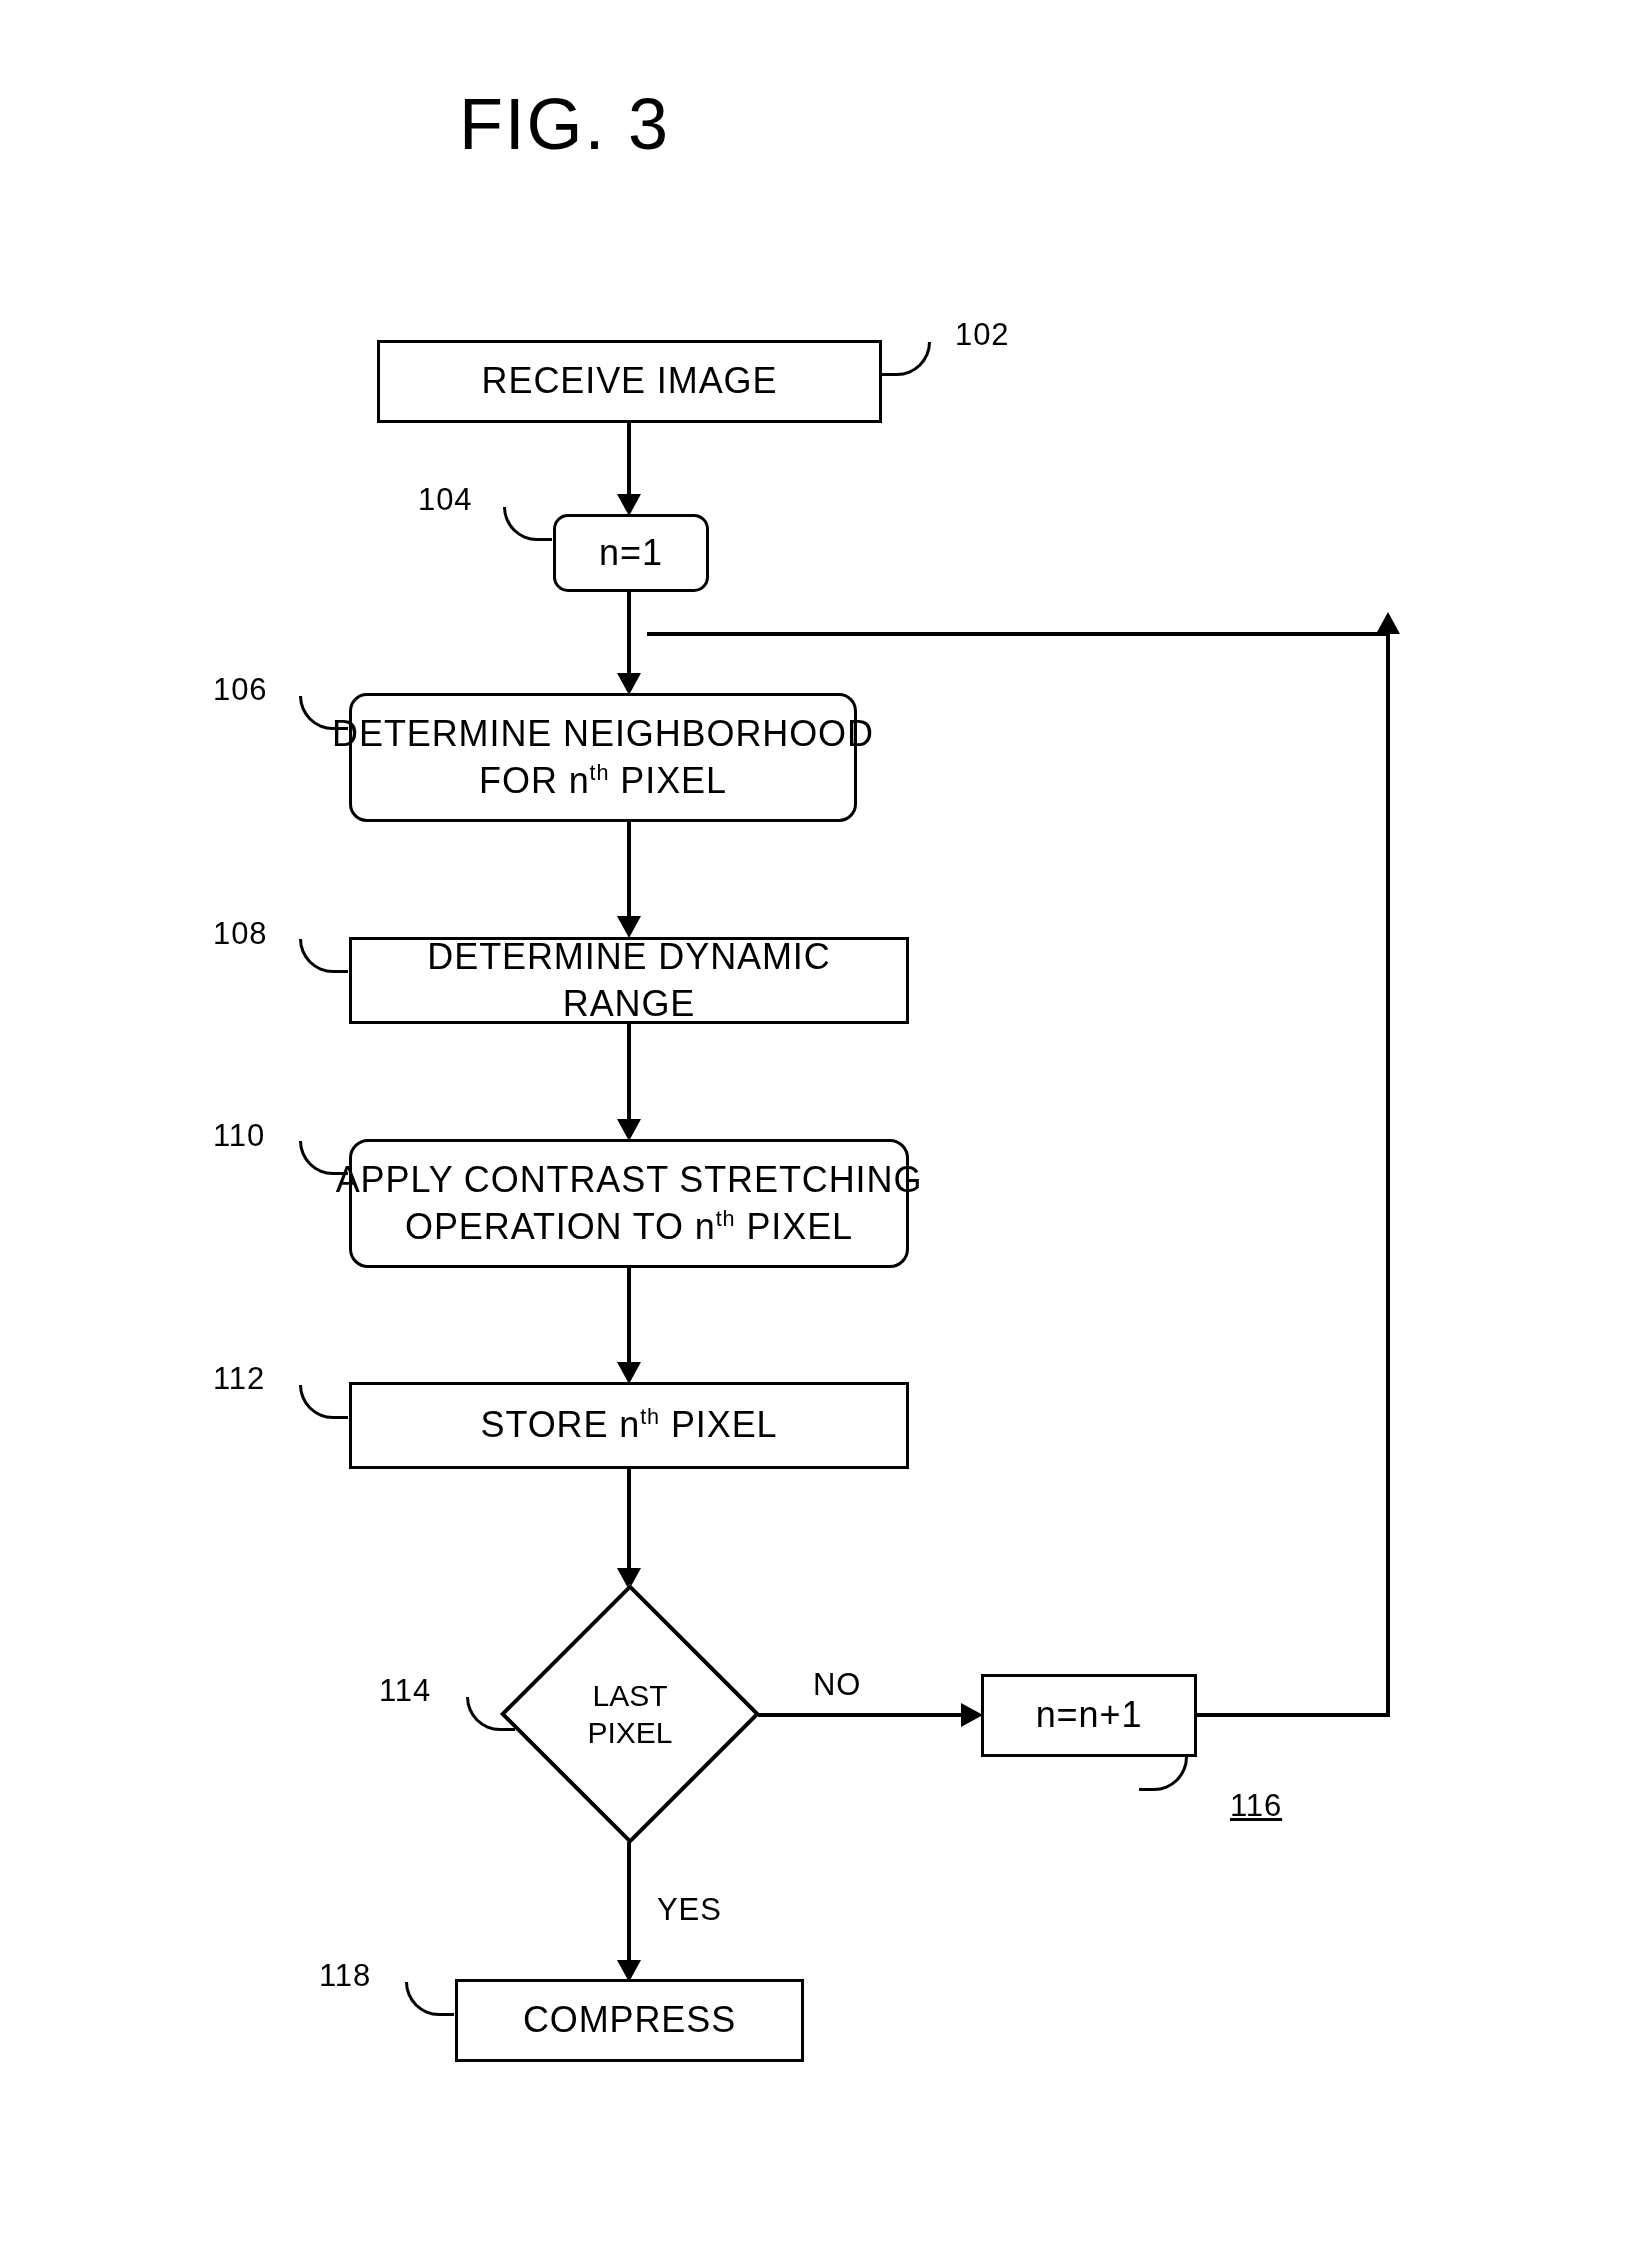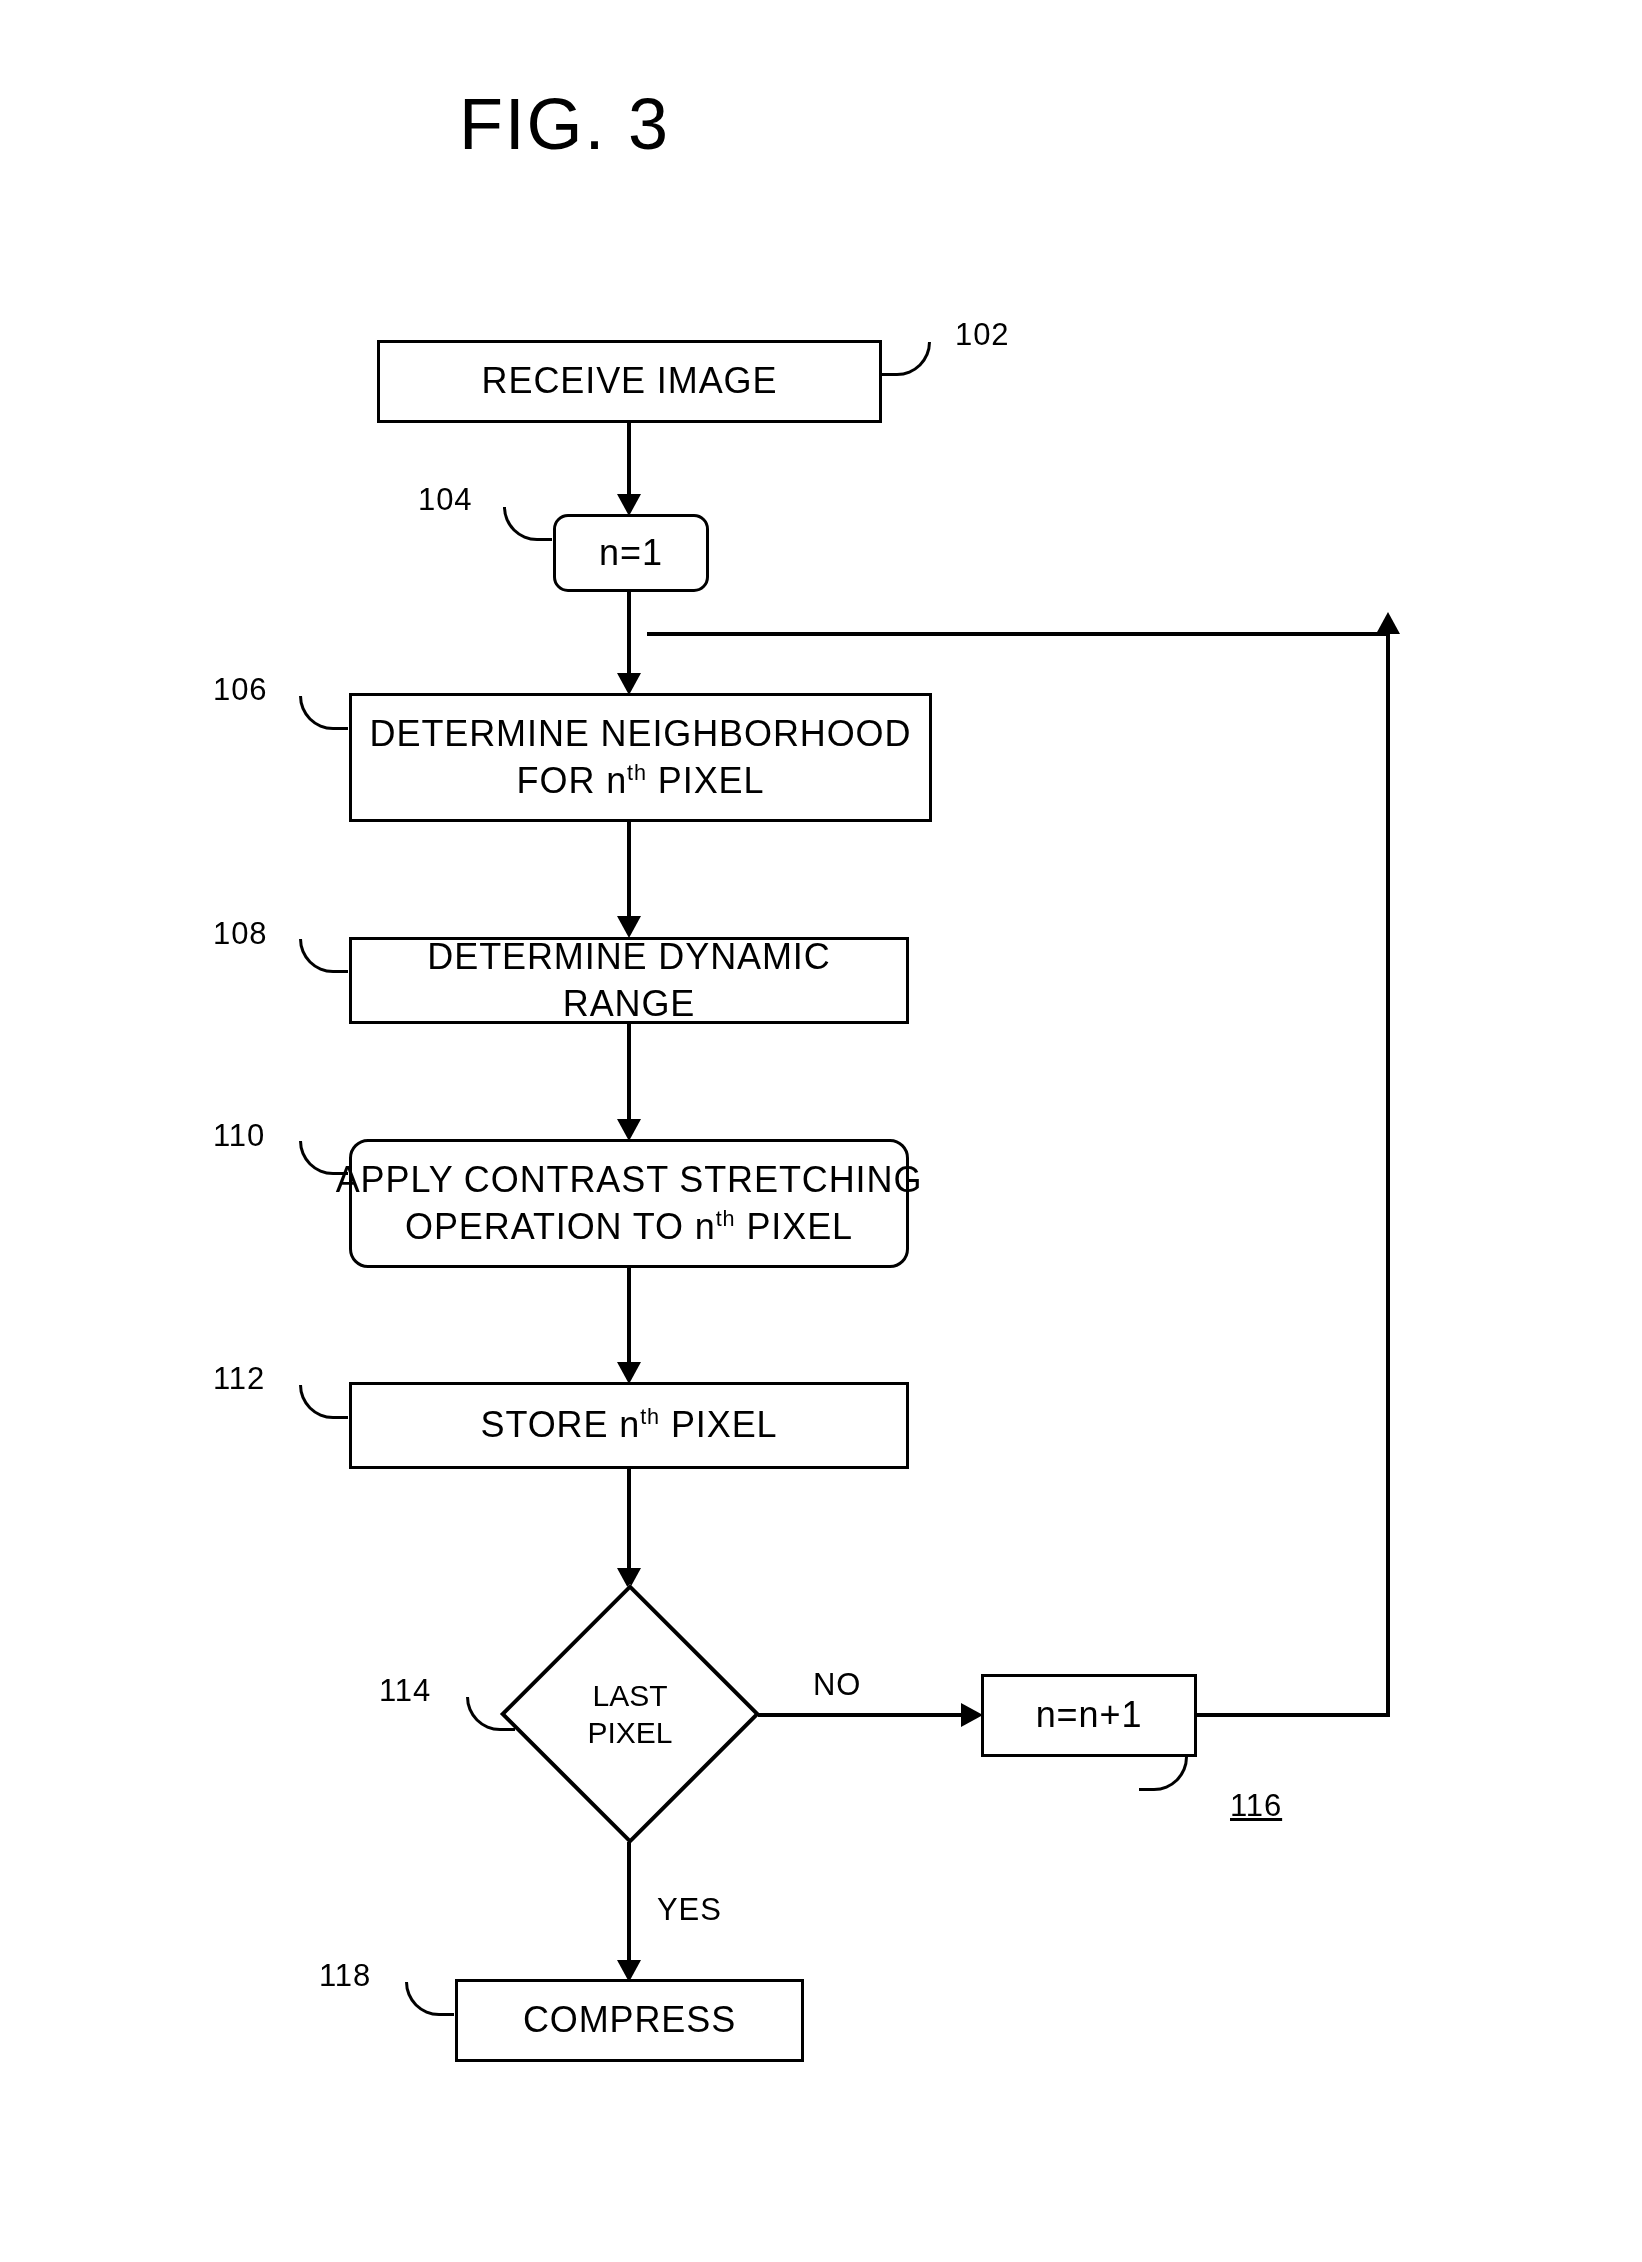--- a/index.html
+++ b/index.html
@@ -124,21 +124,21 @@
 
   <div class="box" style="left:553px; top:514px; width:156px; height:78px;border-radius:15px;">
     <span>n=1</span>
   </div>
   <div class="hook left" style="left:503px; top:507px;"></div>
   <div class="label" style="left:418px; top:482px;text-align:center;">104</div>
 
   <div class="vline" style="left:627px; top:592px; height:83px;"></div>
   <div class="arrow-down" style="left:617px; top:673px;"></div>
 
-  <div class="box" style="left:349px; top:693px; width:583px; height:129px;">
+  <div class="box" style="left:349px; top:693px; width:508px; height:129px;border-radius:18px;">
     <span class="nowrap">DETERMINE NEIGHBORHOOD</span>
     <span class="nowrap">
       <span>FOR n</span><sup>th</sup><span> PIXEL</span>
     </span>
   </div>
   <div class="hook left" style="left:299px; top:696px;"></div>
   <div class="label" style="left:213px; top:672px;">106</div>
 
   <div class="vline" style="left:627px; top:822px; height:96px;"></div>
   <div class="arrow-down" style="left:617px; top:916px;"></div>

